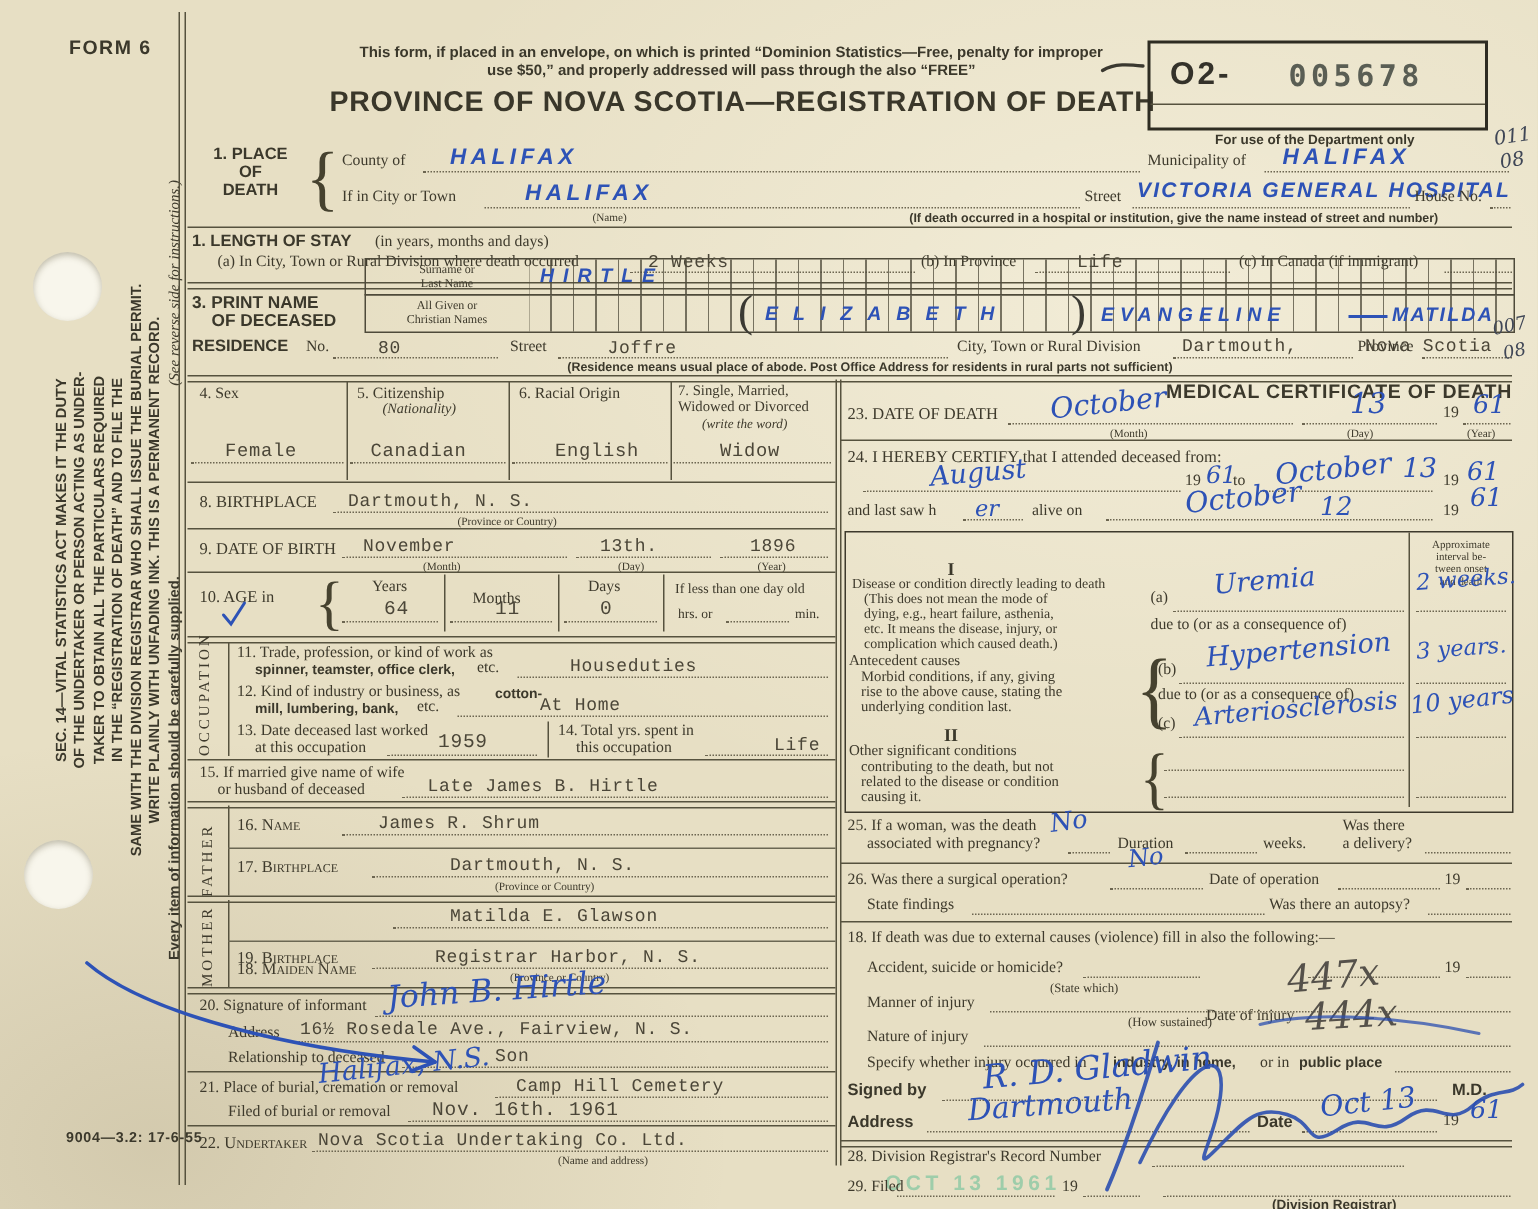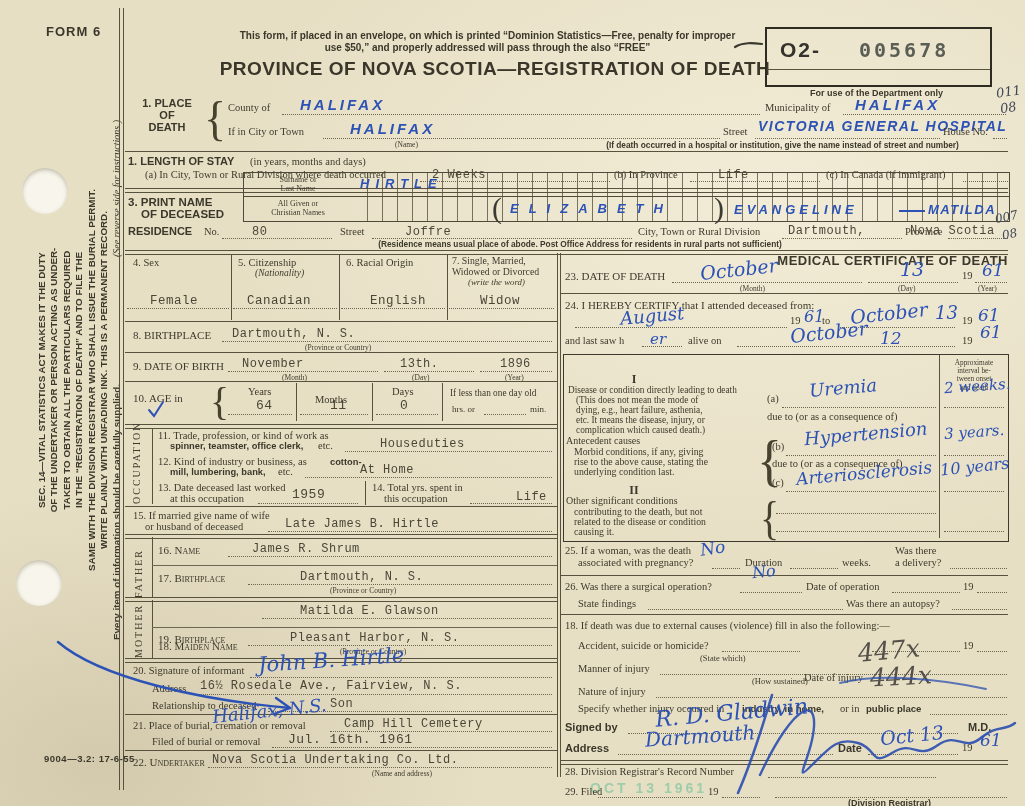--- a/index.html
+++ b/index.html
@@ -275,42 +275,42 @@
 <div class="dbl" style="left:125px;top:597px;width:432px"></div>
 
 <div class="vw" style="left:133px;top:604px;height:54px;font-size:10px">MOTHER</div>
 <div class="vr thin" style="left:152px;top:600px;height:58px"></div>
 <span class="lbl sc a" style="left:158px;top:640px;font-size:11px">18. Maiden Name</span>
 <div class="dl" style="left:262px;top:618px;width:290px"></div>
 <span class="tw a" style="left:300px;top:604px">Matilda E. Glawson</span>
 <div class="hr thin" style="left:152px;top:627px;width:405px"></div>
 <span class="lbl sc a" style="left:158px;top:633px;font-size:11px">19. Birthplace</span>
 <div class="dl" style="left:248px;top:645px;width:304px"></div>
-<span class="tw a" style="left:290px;top:631px">Pleasant Harbor, N. S.</span>
+<span class="tw a" style="left:290px;top:631px">Registrar Harbor, N. S.</span>
 <span class="lbl note a" style="left:340px;top:647px">(Province or Country)</span>
 <div class="dbl" style="left:125px;top:658px;width:432px"></div>
 
 <span class="lbl a" style="left:133px;top:665px">20. Signature of informant</span>
 <div class="dl" style="left:250px;top:677px;width:302px"></div>
 <span class="hw a" style="left:258px;top:648px;font-size:21px;transform:rotate(-4deg)">John B. Hirtle</span>
 <span class="lbl a" style="left:152px;top:683px">Address</span>
 <div class="dl" style="left:196px;top:694px;width:356px"></div>
 <span class="tw a" style="left:200px;top:679px">16½ Rosedale Ave., Fairview, N. S.</span>
 <span class="lbl a" style="left:152px;top:700px">Relationship to deceased</span>
 <div class="dl" style="left:268px;top:711px;width:284px"></div>
 <span class="tw a" style="left:330px;top:697px">Son</span>
 <div class="hr" style="left:125px;top:714px;width:432px"></div>
 
 <span class="lbl a" style="left:133px;top:720px">21. Place of burial, cremation or removal</span>
 <span class="hw a" style="left:212px;top:700px;font-size:18px;transform:rotate(-6deg)">Halifax, N.S.</span>
 <div class="dl" style="left:330px;top:731px;width:222px"></div>
 <span class="tw a" style="left:344px;top:717px">Camp Hill Cemetery</span>
 <span class="lbl a" style="left:152px;top:736px">Filed of burial or removal</span>
 <div class="dl" style="left:272px;top:747px;width:280px"></div>
-<span class="tw a" style="left:288px;top:732px;font-size:13px">Jul. 16th. 1961</span>
+<span class="tw a" style="left:288px;top:732px;font-size:13px">Nov. 16th. 1961</span>
 <div class="hr" style="left:125px;top:750px;width:432px"></div>
 
 <span class="lbl sc a" style="left:133px;top:756px;font-size:11px">22. Undertaker</span>
 <div class="dl" style="left:208px;top:767px;width:344px"></div>
 <span class="tw a" style="left:212px;top:753px">Nova Scotia Undertaking Co. Ltd.</span>
 <span class="lbl note a" style="left:372px;top:769px">(Name and address)</span>
 
 <svg class="a" style="left:40px;top:638px" width="270" height="85">
   <path d="M18,4 C60,40 160,62 250,70" stroke="#2d52b6" stroke-width="2.4" fill="none" stroke-linecap="round"></path>
   <path d="M250,70 L236,60 M250,70 L234,76" stroke="#2d52b6" stroke-width="2.4" fill="none" stroke-linecap="round"></path>

